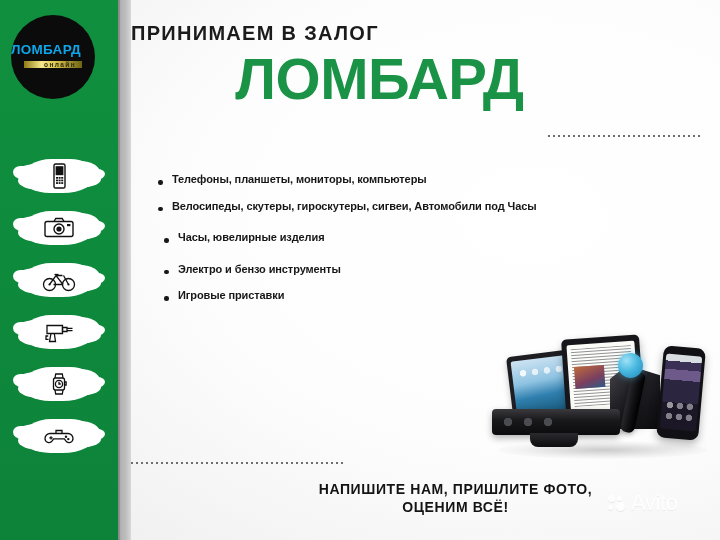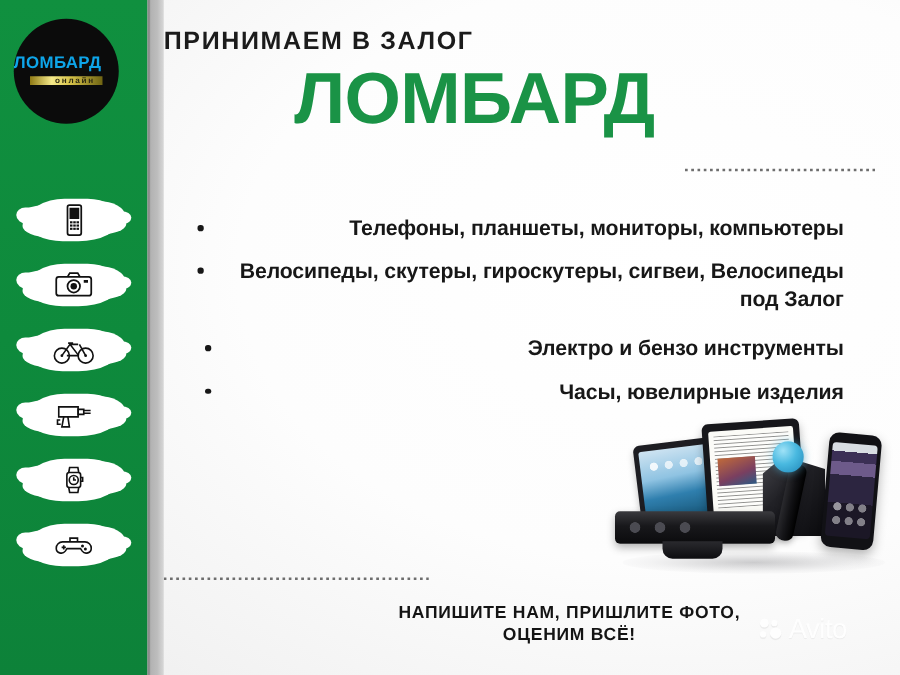--- a/index.html
+++ b/index.html
@@ -212,25 +212,24 @@
     margin: 0;
     padding: 0;
     list-style: none;
   }
   .bullets li {
     position: relative;
     padding-left: 17px;
     margin-bottom: 12px;
     font-family: "Liberation Sans", sans-serif;
     font-weight: bold;
-    font-size: 17px;
+    font-size: 11px;
     line-height: 1.32;
     color: #171717;
     letter-spacing: -0.1px;
-    text-align: right;
   }
   .bullets li:before {
     content: "";
     position: absolute;
     left: 3px;
     top: 8px;
     width: 4.5px;
     height: 4.5px;
     border-radius: 50%;
     background: #171717;
@@ -537,23 +536,24 @@
   </div>
 
   <div class="kicker">ПРИНИМАЕМ  В ЗАЛОГ</div>
   <div class="headline">ЛОМБАРД</div>
 
   <div class="dots-top"></div>
   <div class="dots-bottom"></div>
 
   <ul class="bullets">
     <li>Телефоны, планшеты, мониторы, компьютеры</li>
-    <li class="gap">Велосипеды, скутеры, гироскутеры, сигвеи, Велосипеды под Залог</li>
+    <li class="gap">Велосипеды, скутеры, гироскутеры, сигвеи, Автомобили под Часы</li>
+    <li class="indented gap">Часы, ювелирные изделия</li>
     <li class="indented">Электро и бензо инструменты</li>
-    <li class="indented gap">Часы, ювелирные изделия</li>
+    <li class="indented">Игровые приставки</li>
   </ul>
 
   <div class="devices">
     <div class="dev dev-shadow"></div>
     <div class="dev tab-left">
         <span class="scr"></span>
       </div>
     <div class="dev tab-big">
         <span class="scr"></span>
       </div>

